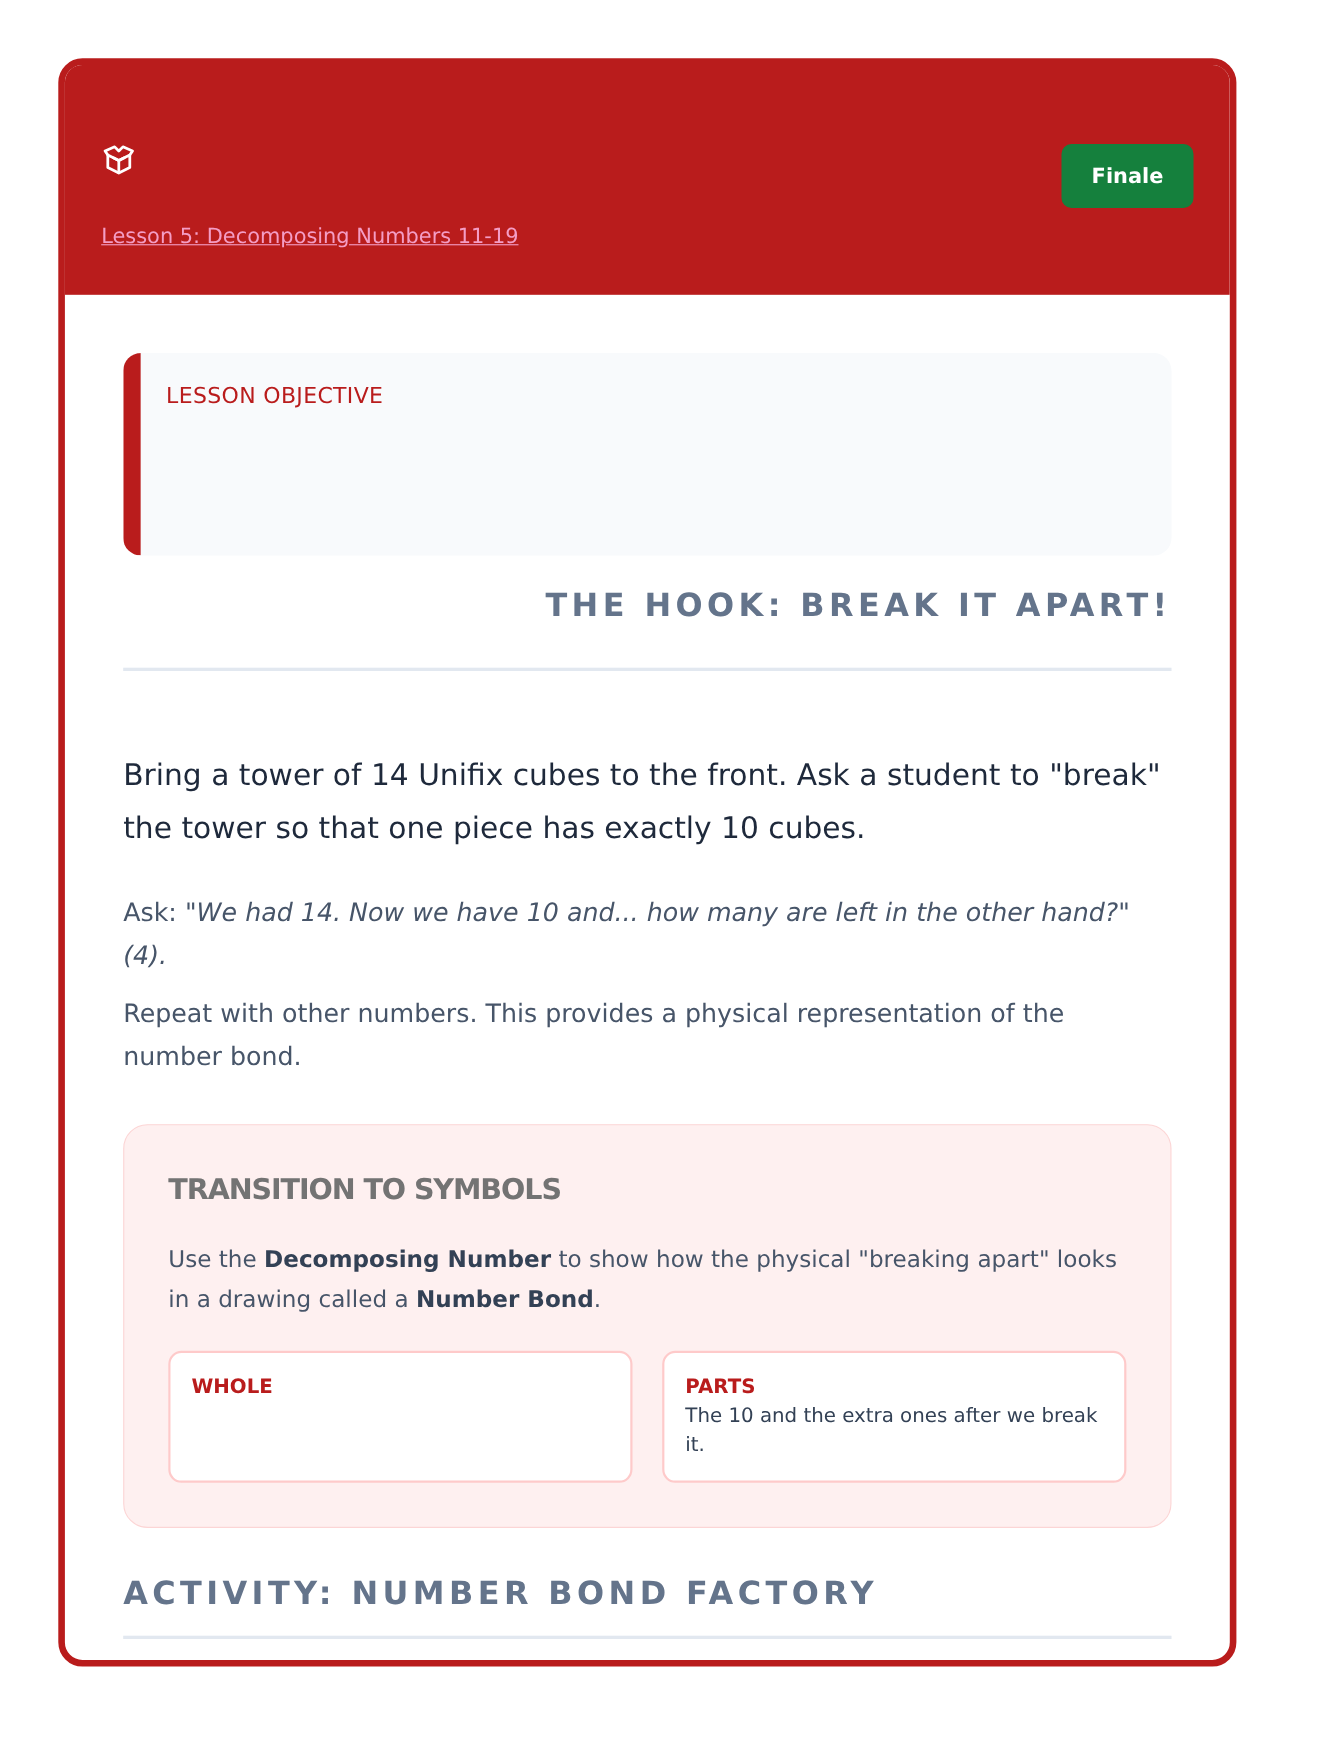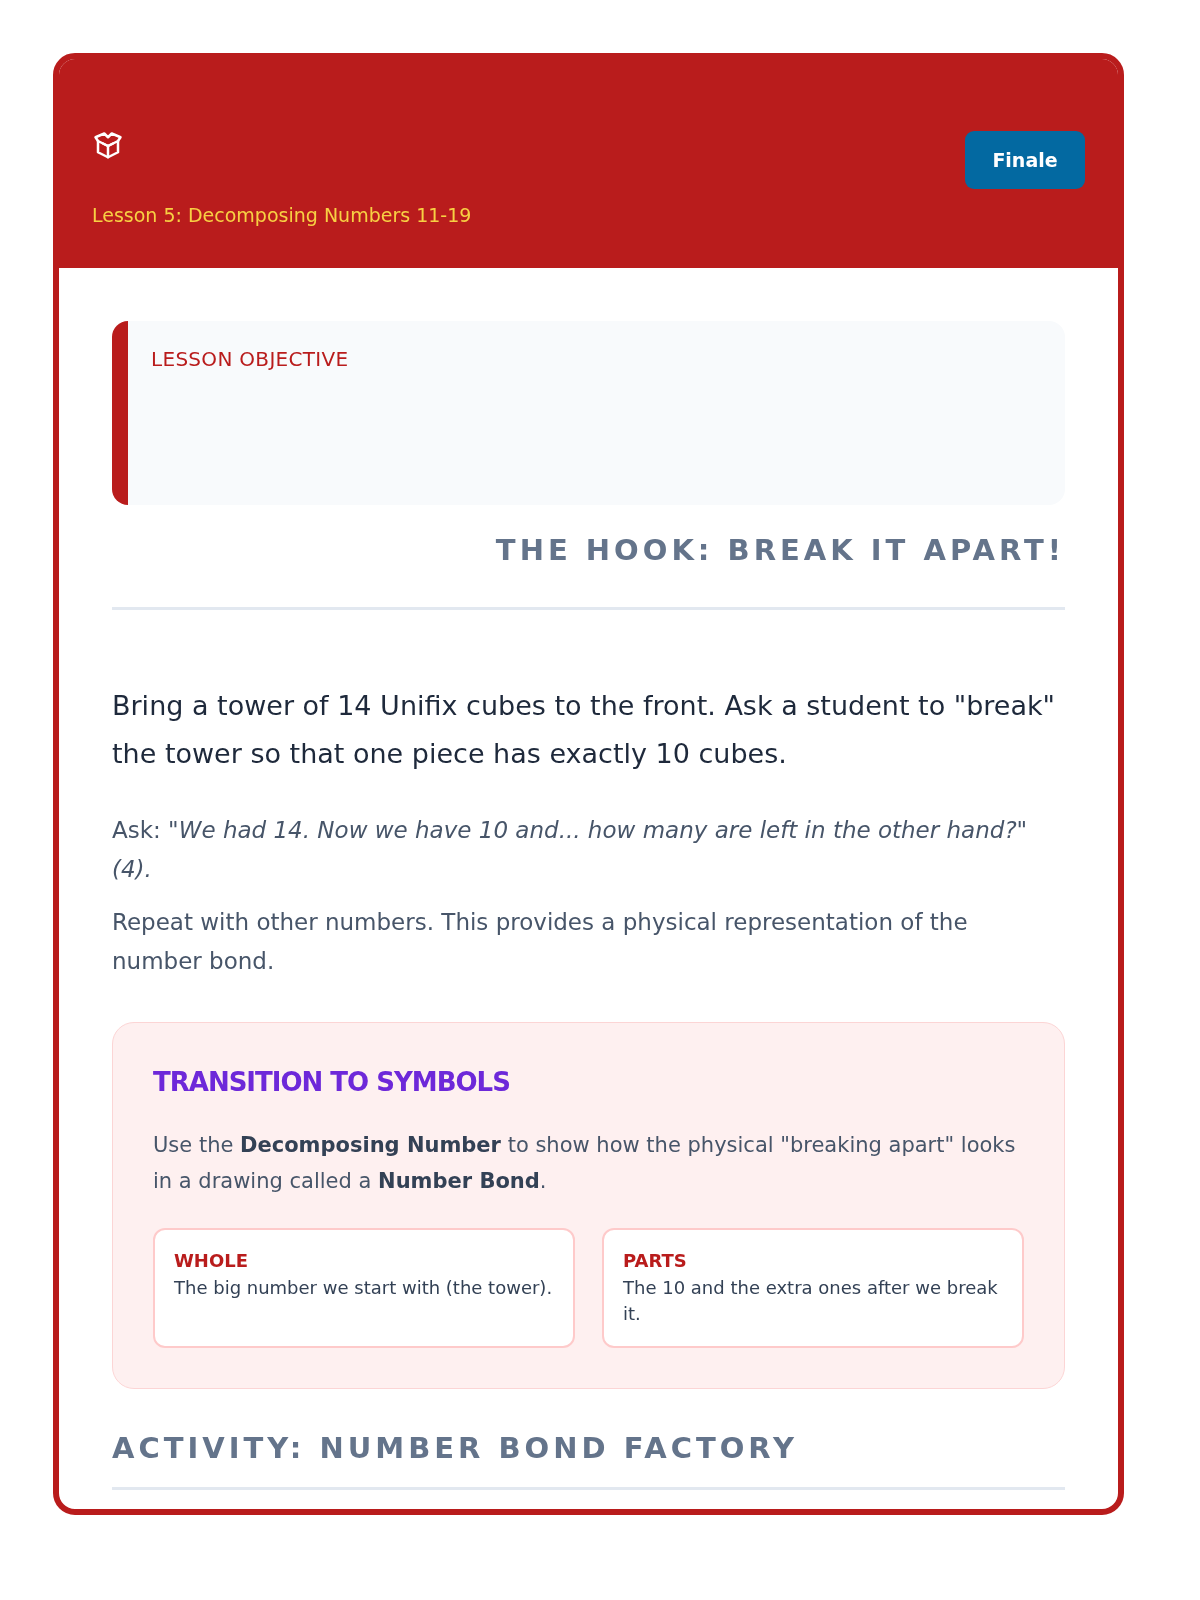--- a/index.html
+++ b/index.html
@@ -16,26 +16,26 @@
   .header-icon {
     position: absolute; left: 34px; top: 72px; width: 30px; height: 30px;
   }
   .title {
     position: absolute; left: 79px; top: 38px; width: 720px;
     color: #ffffff; font-weight: bold; font-size: 35px; line-height: 52px;
     letter-spacing: -0.5px; margin: 0;
     font-family: "DejaVu Sans", sans-serif;
   }
   .subtitle {
-    position: absolute; left: 33px; top: 144px; color: #fde047; opacity: 0.92;
-    font-size: 19px; line-height: 24px; font-family: "DejaVu Sans", sans-serif;
+    position: absolute; left: 33px; top: 144px; color: #f9a8d4; opacity: 0.92;
+    font-size: 19px; line-height: 24px; font-family: "DejaVu Sans", sans-serif; text-decoration: underline;
   }
   .finale-btn {
     position: absolute; left: 906px; top: 72px; width: 120px; height: 58px;
-    background: #0369a1; color: #ffffff; border: none; border-radius: 9px;
+    background: #15803d; color: #ffffff; border: none; border-radius: 9px;
     font-weight: bold; font-size: 19px; font-family: "DejaVu Sans", sans-serif;
     display: flex; align-items: center; justify-content: center; cursor: pointer;
   }
   .content { position: absolute; left: 53px; top: 262px; width: 953px; }
   .objective {
     position: absolute; left: 0; top: 0; width: 953px; height: 184px;
     background: #f8fafc; border-left: 16px solid #b91c1c; border-radius: 16px;
     box-sizing: border-box;
   }
   .objective-label {
@@ -57,21 +57,21 @@
   }
   .para {
     position: absolute; left: 0; width: 940px; color: #475569; font-size: 23px; line-height: 39px;
   }
   .para em { font-style: italic; }
   .transition-box {
     position: absolute; left: 0; top: 701px; width: 953px; height: 367px;
     background: #fef0f0; border: 1px solid #fcd5d5; border-radius: 22px; box-sizing: border-box;
   }
   .transition-title {
-    position: absolute; left: 40px; top: 44px; color: #6d28d9; font-weight: bold;
+    position: absolute; left: 40px; top: 44px; color: #737373; font-weight: bold;
     font-size: 26px; letter-spacing: -1px; margin: 0;
   }
   .transition-text {
     position: absolute; left: 40px; top: 104px; width: 880px; color: #475569;
     font-size: 21px; line-height: 36px;
   }
   .transition-text b { color: #334155; }
   .mini-card {
     position: absolute; top: 205px; width: 422px; height: 120px; background: #ffffff;
     border: 2px solid #fecaca; border-radius: 12px; box-sizing: border-box;
@@ -111,21 +111,20 @@
 
     <div class="lead" style="top:361px;"><span>Bring a tower of 14 Unifix cubes to the front. Ask a student to "break" the tower so that one piece has exactly 10 cubes.</span></div>
     <div class="para" style="top:490px;"><span>Ask: </span><em>"We had 14. Now we have 10 and... how many are left in the other hand?" (4).</em></div>
     <div class="para" style="top:582px;">Repeat with other numbers. This provides a physical representation of the number bond.</div>
 
     <div class="transition-box">
       <h3 class="transition-title">TRANSITION TO SYMBOLS</h3>
       <div class="transition-text"><span>Use the </span><b>Decomposing Number</b><span> to show how the physical "breaking apart" looks in a drawing called a </span><b>Number Bond</b><span>.</span></div>
       <div class="mini-card" style="left:40px;padding-left:18px;">
         <div class="mini-label">WHOLE</div>
-        <div class="mini-text">The big number we start with (the tower).</div>
       </div>
       <div class="mini-card" style="left:489px;">
         <div class="mini-label">PARTS</div>
         <div class="mini-text">The 10 and the extra ones after we break it.</div>
       </div>
     </div>
 
     <h2 class="section-heading" style="top:1110px;">ACTIVITY: NUMBER BOND FACTORY</h2>
     <div class="divider" style="top:1166px;"></div>
 

